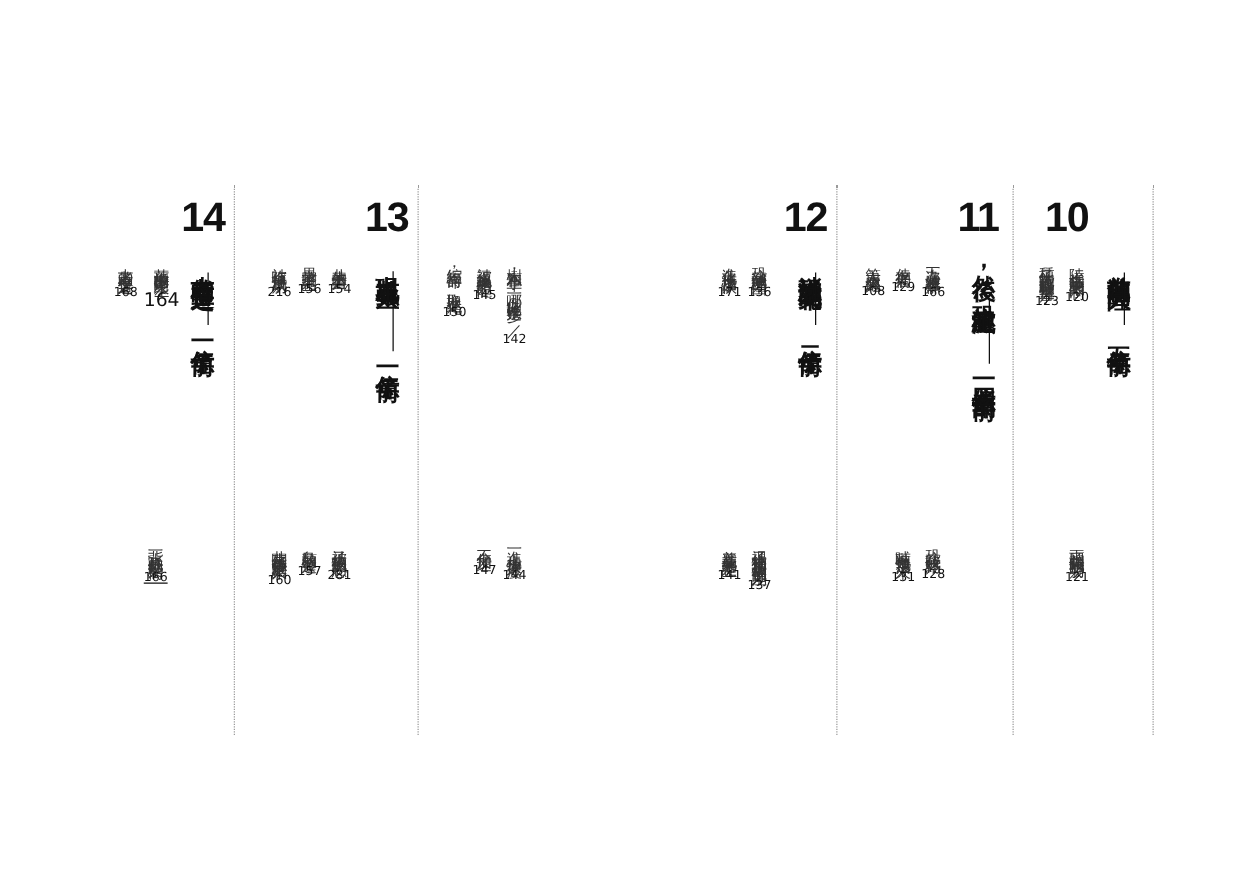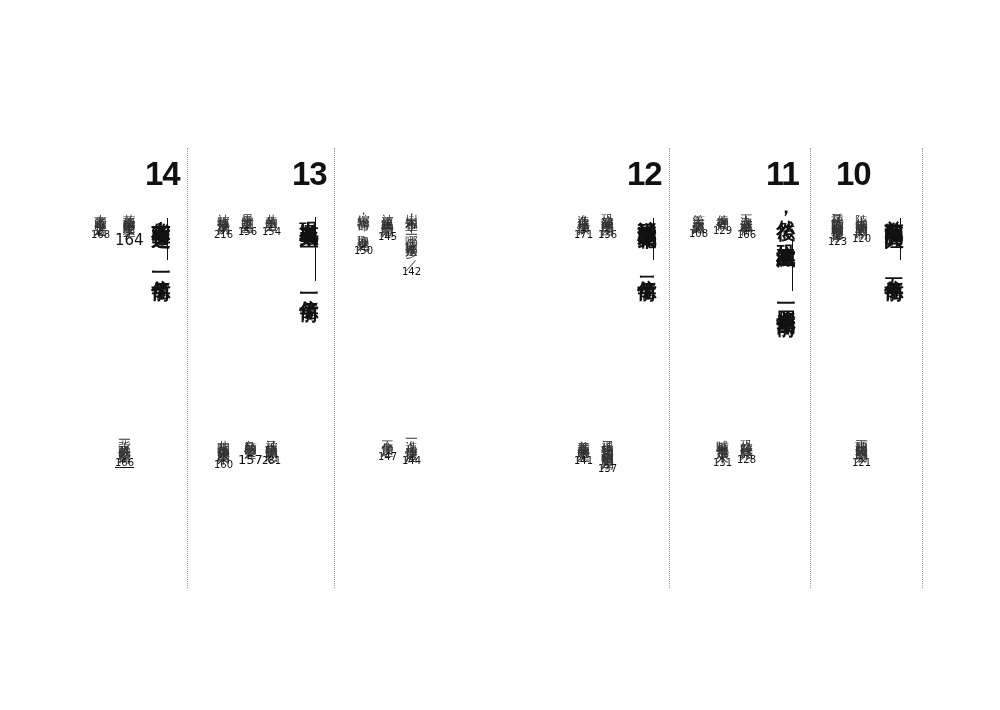--- a/index.html
+++ b/index.html
@@ -147,21 +147,21 @@
   <span class="pg-h" style="font-size:10px;">216</span>
 </div>
 <div class="entry" style="left:262px; top:430px;">
   <span class="item" style="position:static;">被子植物的初戀</span>
   <span class="item" style="position:static;">／</span>
   <span class="pg-h" style="font-size:10px;">281</span>
 </div>
 <div class="entry" style="left:238px; top:430px;">
   <span class="item" style="position:static;">鳥類的發達</span>
   <span class="item" style="position:static;">／</span>
-  <span class="pg-h" style="font-size:13px;">157</span>
+  <span class="pg-h" style="font-size:10px;">157</span>
 </div>
 <div class="entry" style="left:214px; top:430px;">
   <span class="item" style="position:static;">共生關係帶來的結果</span>
   <span class="item" style="position:static;">／</span>
   <span class="pg-h" style="font-size:10px;">160</span>
 </div>
 
 <div class="chnum" style="left:145px;">14</div>
 <div class="vtitle" style="left:150px;">
   <span>古老的生存之道</span><span class="dash"></span><span>一億年前</span>

